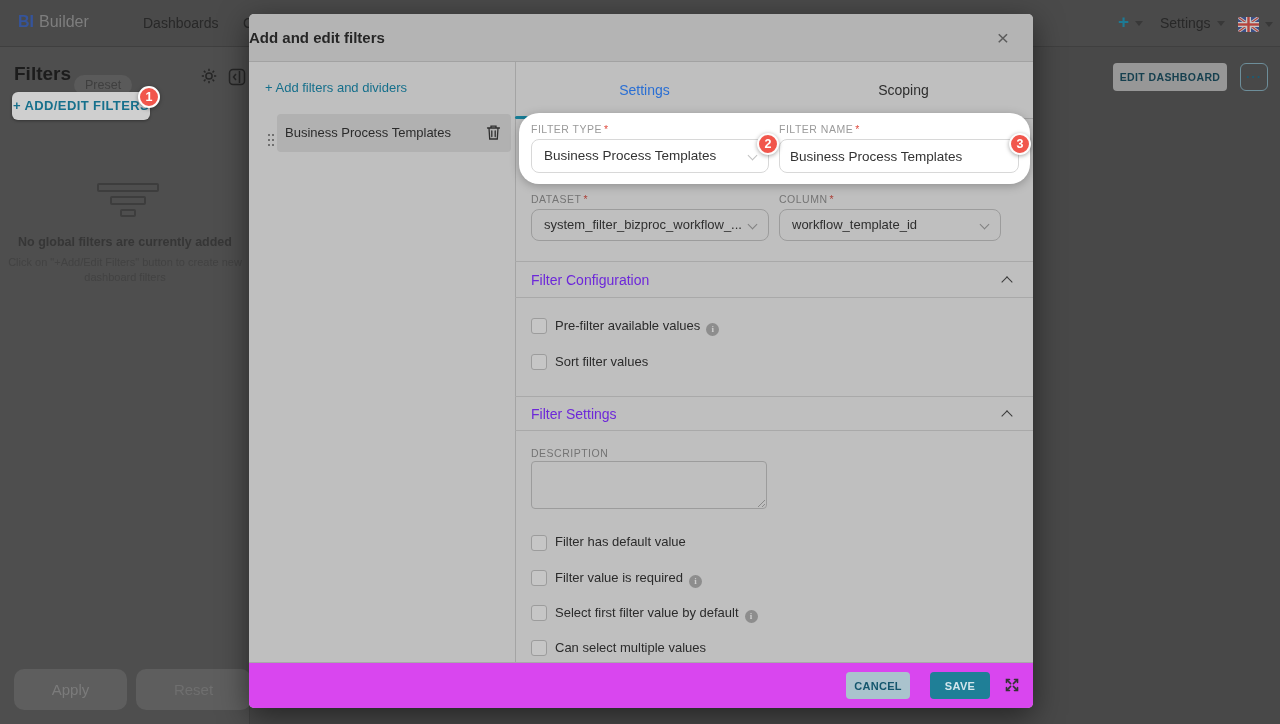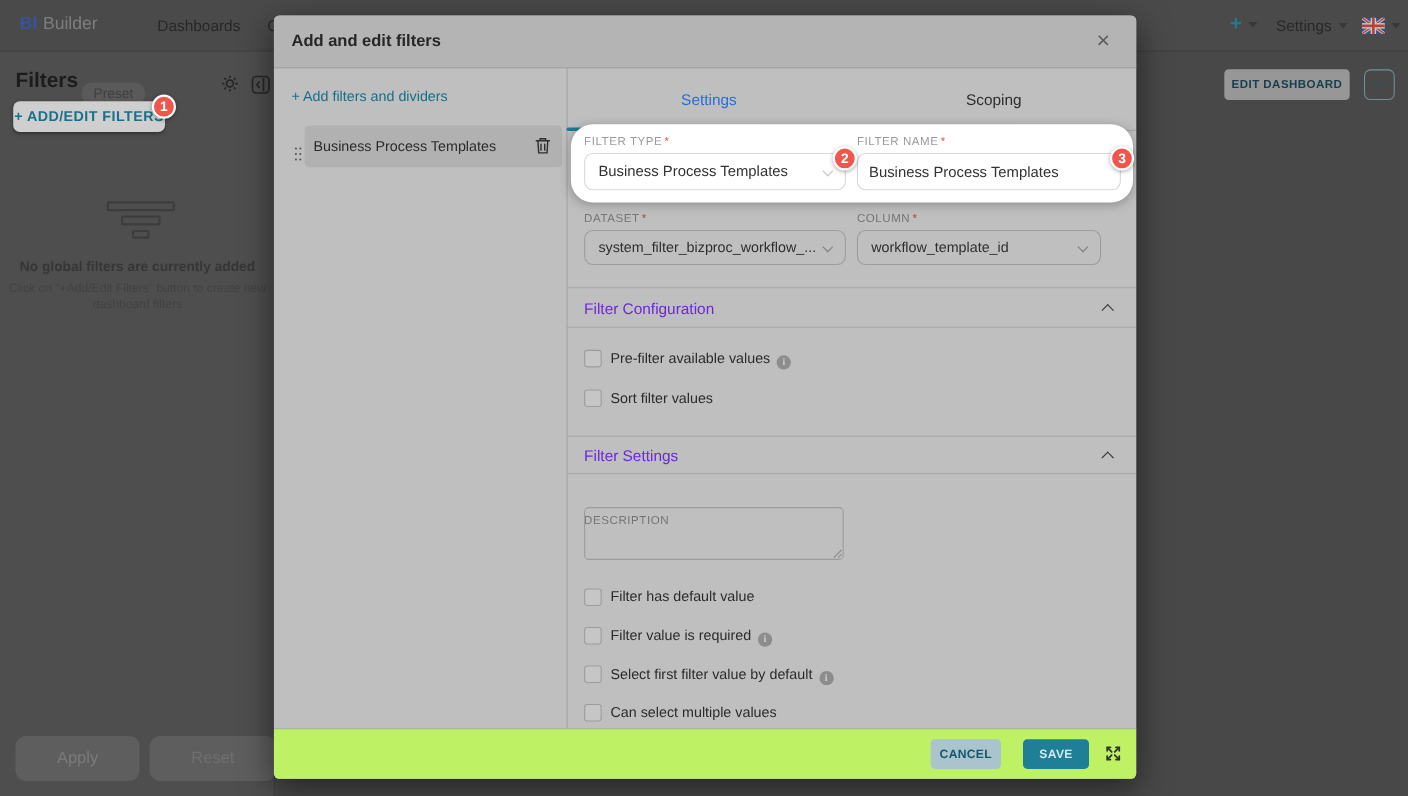--- a/index.html
+++ b/index.html
@@ -28,21 +28,21 @@
 
   #edit-dash-btn { left:1113px; top:63px; width:114px; height:28px; background:#979797; border:none; border-radius:4px;
                    color:#16404f; font-size:10.5px; font-weight:700; letter-spacing:.4px; line-height:28px; text-align:center; cursor:pointer; font-family:"Liberation Sans",sans-serif;}
   #more-btn { left:1240px; top:63px; width:28px; height:28px; background:transparent; border:1px solid #6d8e9a; border-radius:6px;
               color:#1d5b71; font-size:13px; font-weight:bold; letter-spacing:1px; line-height:24px; text-align:center; cursor:pointer; font-family:"Liberation Sans",sans-serif;}
 
   
   #modal { left:249px; top:14px; width:784px; height:694px; background:#bfbfbf; border-radius:5px; overflow:hidden;
            box-shadow:0 8px 30px rgba(0,0,0,.5); }
   #modal-header { left:0; top:0; width:784px; height:48px; background:#b4b4b4; border-bottom:1px solid #a2a2a2; }
-  .modal-title { margin-left:16px; line-height:47px; font-size:15px; font-weight:600; color:#262626; }
+  .modal-title { line-height:47px; font-size:15px; font-weight:600; color:#262626; }
   #modal-close { left:726px; top:0; width:56px; height:48px; background:none; border:none; font-size:21px; color:#5c5c5c; cursor:pointer; }
 
   #modal-divider { left:266px; top:48px; width:1px; height:600px; background:#a4a4a4; }
   .add-link { font-size:13px; color:#156f8b; cursor:pointer; }
   #filter-item { left:28px; top:100px; width:234px; height:38px; background:#b1b1b1; border-radius:4px; }
   .item-label { position:absolute; left:8px; top:0; line-height:38px; font-size:13px; color:#2b2b2b; }
   .dot { position:absolute; width:2px; height:2px; border-radius:50%; background:#565656;
          box-shadow:0 5px 0 #565656, 0 10px 0 #565656, 4px 0 0 #565656, 4px 5px 0 #565656, 4px 10px 0 #565656; }
 
   #tabs-row { left:266px; top:48px; width:518px; height:57px; border-bottom:1px solid #a2a2a2; }
@@ -71,21 +71,21 @@
   .section-row { position:absolute; left:266px; width:518px; border-top:1px solid #a9a9a9; border-bottom:1px solid #a9a9a9; }
   .section-title { margin-left:16px; font-size:14px; color:#6d28d9; }
 
   .cb { position:absolute; width:16px; height:16px; border:1.5px solid #9c9c9c; border-radius:3px; background:#c6c6c6; cursor:pointer; }
   .cb-label { position:absolute; font-size:13px; color:#2b2b2b; line-height:16px; }
   .info-dot { display:inline-block; width:13px; height:13px; margin-left:6px; border-radius:50%; background:#8d8d8d; color:#cfcfcf;
               font-size:9px; font-weight:bold; font-family:"Liberation Serif",serif; text-align:center; line-height:13px; vertical-align:-2px; }
 
   textarea.desc { position:absolute; width:236px; height:48px; background:transparent; border:1px solid #9c9c9c; border-radius:4px; resize:none; font-family:"Liberation Sans",sans-serif; }
 
-  #modal-footer { left:0; top:648px; width:784px; height:48px; background:#bef264; border-top:1px solid #a9a9a9; }
+  #modal-footer { left:0; top:648px; width:784px; height:48px; background:#d946ef; border-top:1px solid #a9a9a9; }
   #cancel-btn { position:absolute; left:597px; top:9px; width:64px; height:27px; background:#aac3cd; border:none; border-radius:4px;
                 color:#14566d; font-size:11px; font-weight:700; letter-spacing:.3px; cursor:pointer; font-family:"Liberation Sans",sans-serif;}
   #save-btn { position:absolute; left:681px; top:9px; width:60px; height:27px; background:#1f7f97; border:none; border-radius:4px;
               color:#d3e6ec; font-size:11px; font-weight:700; letter-spacing:.3px; cursor:pointer; font-family:"Liberation Sans",sans-serif;}
 
   .badge { position:absolute; width:22px; height:22px; border-radius:50%; background:#f1564c; border:2px solid #fdfdfd;
            color:#fff; font-size:12.5px; font-weight:700; text-align:center; line-height:18px; z-index:60;
            box-shadow:0 1px 4px rgba(0,0,0,.35); }
   .icon-btn { background:none; border:none; cursor:pointer; padding:0; }
 </style>
@@ -203,21 +203,21 @@
     </div>
     <span class="cb" style="left:282px; top:304px;"></span>
     <span class="cb-label" style="left:306px; top:304px;"><span>Pre-filter available values</span><span class="info-dot">i</span></span>
     <span class="cb" style="left:282px; top:340px;"></span>
     <span class="cb-label" style="left:306px; top:340px;">Sort filter values</span>
 
     <div class="section-row" style="top:382px; height:35px; line-height:34px;">
       <span class="section-title">Filter Settings</span>
       <span class="chev-up" style="top:15px;"></span>
     </div>
-    <span class="dim-label" style="left:282px; top:453px;">DESCRIPTION</span>
+    <span class="dim-label" style="left:282px; top:433px;">DESCRIPTION</span>
     <textarea class="desc" style="left: 282px; top: 447px;"></textarea>
     <svg class="abs" style="left:508px; top:485px;" width="9" height="9" viewBox="0 0 9 9">
       <path d="M8 1 L1 8 M8 5 L5 8" stroke="#8a8a8a" stroke-width="1"></path>
     </svg>
 
     <span class="cb" style="left:282px; top:521px;"></span>
     <span class="cb-label" style="left:306px; top:520px;">Filter has default value</span>
     <span class="cb" style="left:282px; top:556px;"></span>
     <span class="cb-label" style="left:306px; top:556px;"><span>Filter value is required</span><span class="info-dot">i</span></span>
     <span class="cb" style="left:282px; top:591px;"></span>

